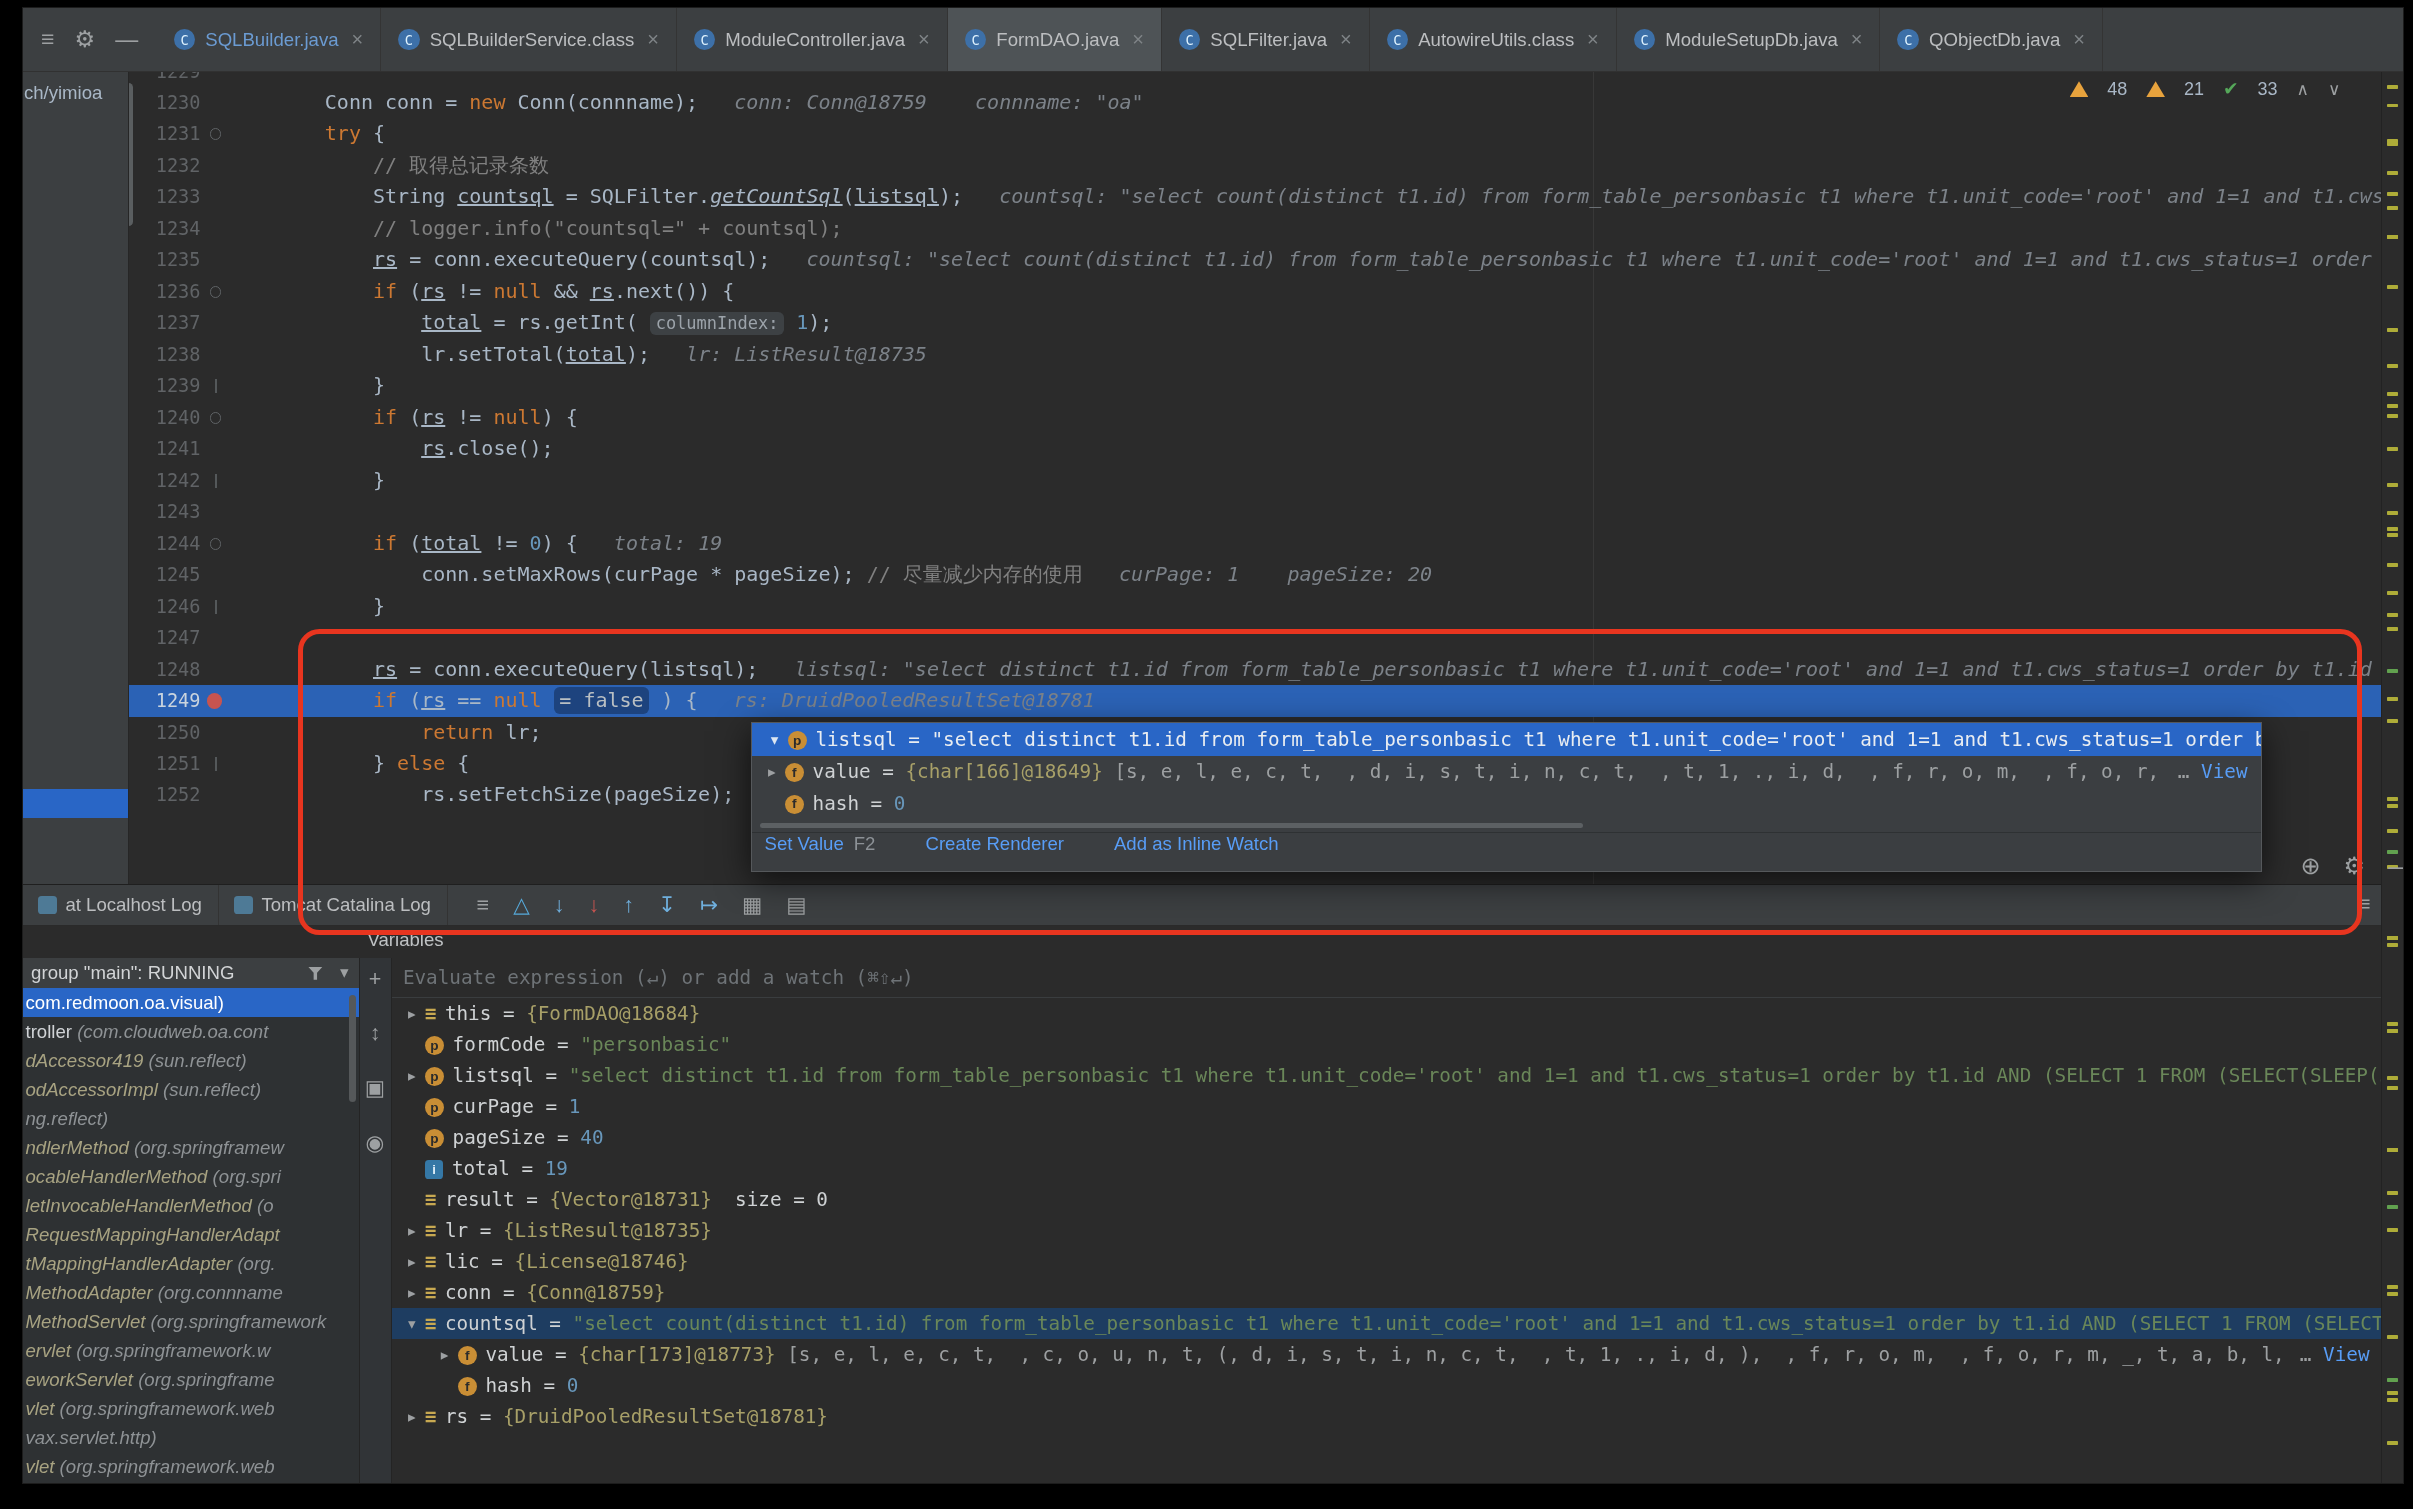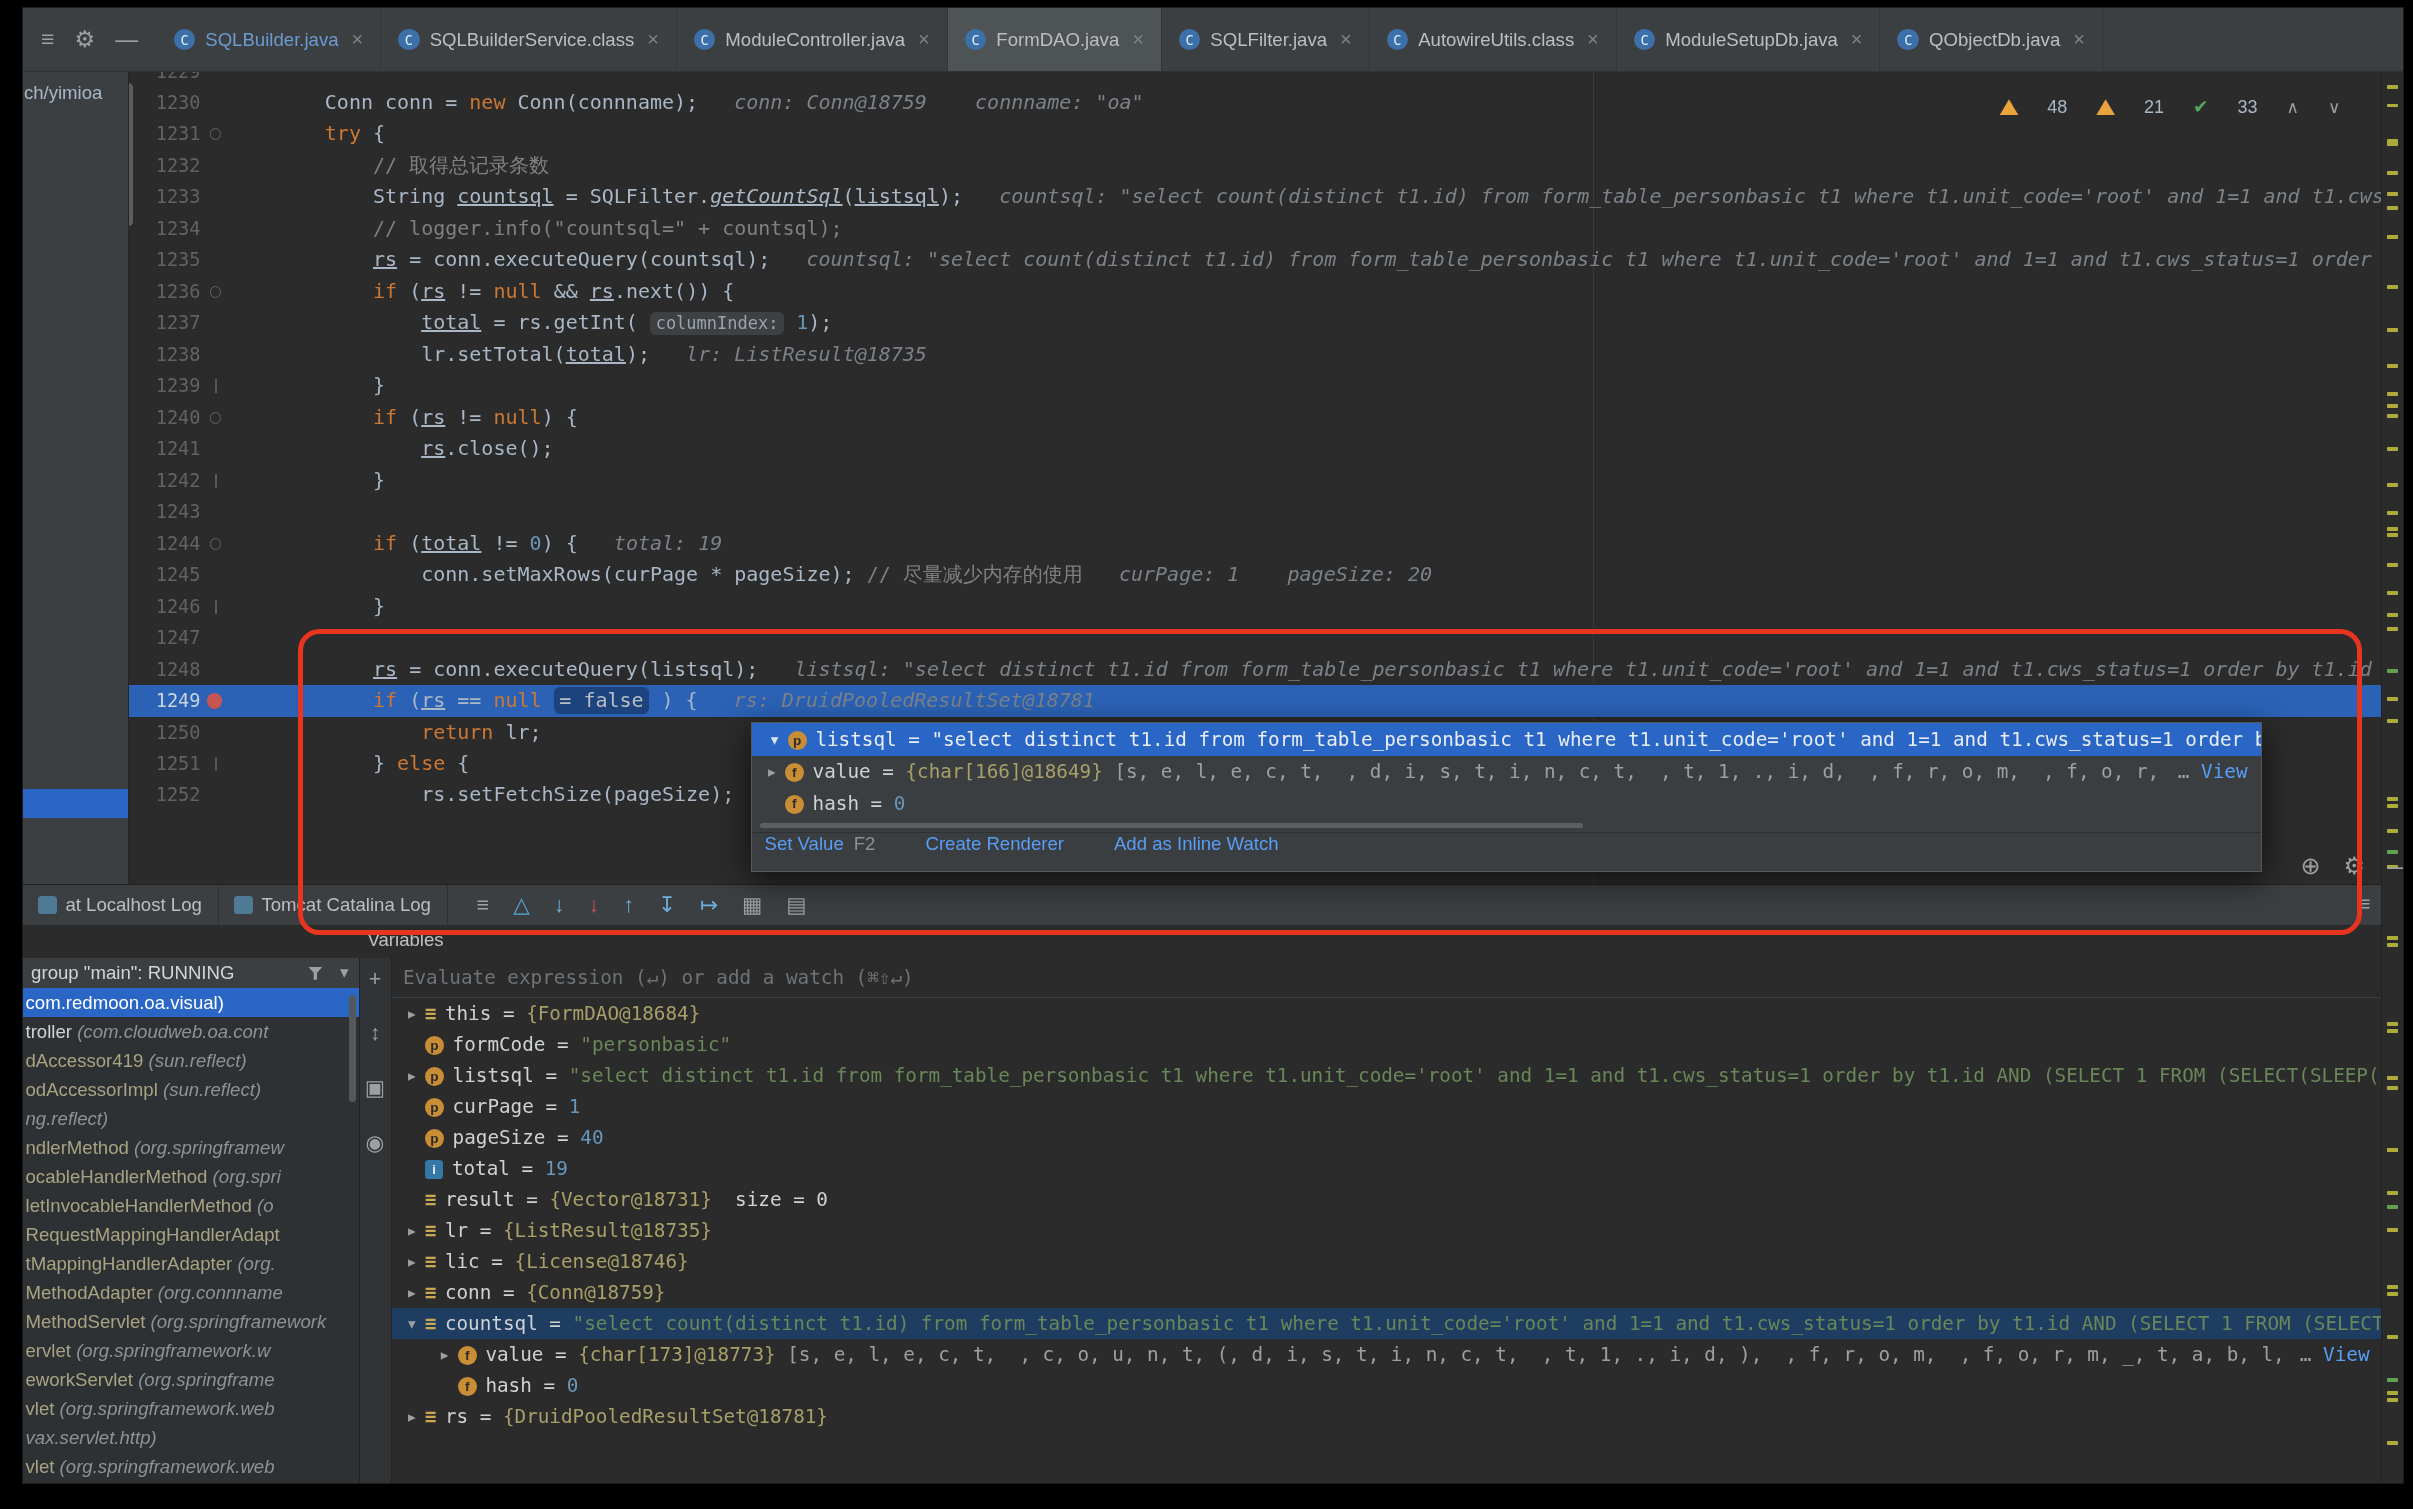--- a/index.html
+++ b/index.html
@@ -28,21 +28,21 @@
 .row.cur{background:#2B62B5}
 .lno{position:absolute;left:0;top:0;width:80px;text-align:right;color:#606366;font-size:18.6px;font-family:"DejaVu Sans Mono",monospace}
 .row.cur .lno{color:#CAD4DE}
 .codetxt{position:absolute;left:108px;top:0;white-space:pre}
 .mk-fold{position:absolute;left:89px;top:10px;width:11.4px;height:11.4px;border:1.4px solid #5F6366;border-radius:50%}
 .mk-end{position:absolute;left:94px;top:8.6px;width:2.1px;height:14.3px;background:#54585A}
 .mk-red{position:absolute;left:0;top:4.3px;width:3.6px;height:23px;background:#C1443C}
 .mk-bp{position:absolute;left:86px;top:7.9px;width:15.7px;height:15.7px;border-radius:50%;background:#C75450}
 #guide{position:absolute;left:1472px;top:0;width:0.7px;height:100%;background:#383838}
 #edscroll{position:absolute;left:3.6px;top:10.7px;width:8.6px;height:143px;background:#5A5E60;border-radius:4.3px}
-#inspect{position:absolute;right:43px;top:24px;display:flex;align-items:center;gap:29px;color:#A9B7C6;font-size:18px}
+#inspect{position:absolute;right:43px;top:6px;display:flex;align-items:center;gap:19px;color:#A9B7C6;font-size:18px}
 .warntri{width:18.6px;height:15.7px;background:#E8A33D;clip-path:polygon(50% 0,100% 100%,0 100%)}
 .okmark{color:#55A85A;font-size:18.6px}
 .chev{color:#9DA0A2;font-size:17px}
 
 
 #stripe{position:absolute;right:0;top:64px;width:21.5px;height:1413px;background:#2B2B2B;border-left:0.7px solid #222;z-index:4}
 .tick{position:absolute;left:5px;width:11.4px;height:3.6px;background:#AEAC38;border-radius:0.7px}
 .tick.g{background:#61A14F}
 
 
@@ -51,21 +51,21 @@
 .s-num{color:#6897BB}
 .s-cmt{color:#808080}
 .s-hint{color:#7C8289;font-style:italic}
 .s-ul{text-decoration:underline}
 .s-it{font-style:italic}
 .s-chip{color:#9CA3AA;background:#3D4144;border-radius:5.7px;padding:1.4px 5.7px;font-size:17px}
 .s-eval{color:#B9BFC3;background:rgba(8,18,38,.38);border-radius:5.7px;padding:1.4px 5.7px}
 .s-ref{color:#A8A068}
 .s-dim{color:#9DA0A2}
 .s-f1{color:#D0D3D6}
-.s-f1lib{color:#A8A382;}
+.s-f1lib{color:#A8A382;font-style:italic}
 .s-pkg{color:#8E9295;font-style:italic}
 .frow.sel .s-f1,.frow.sel .s-pkg,.frow.sel .s-f1lib{color:#FFFFFF;font-style:normal}
 
 
 #bottom{position:absolute;left:0;top:876px;width:2361px;height:601px;background:#2B2B2B;border-top:0.7px solid #1f1f1f;z-index:2}
 #dbg-toolbar{position:absolute;left:0;top:0;width:100%;height:41px;background:#3C3F41;border-bottom:0.7px solid #2a2a2a;display:flex;align-items:center;font-size:18.6px;color:#BCBEC0}
 #logtabs{display:flex;align-items:stretch;height:100%}
 .logtab{display:flex;align-items:center;gap:8.6px;padding:0 15.7px;border-right:0.7px solid #333;white-space:nowrap}
 .cicon{width:18.6px;height:18.6px;border-radius:3.6px;background:#4E7A96;display:inline-block}
 #dtools{display:flex;align-items:center;margin-left:17px}

